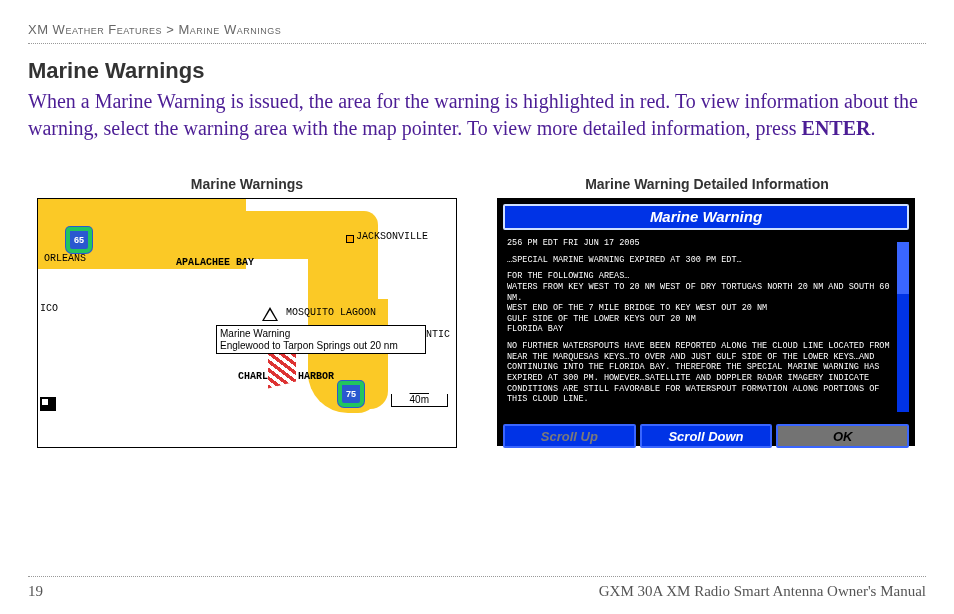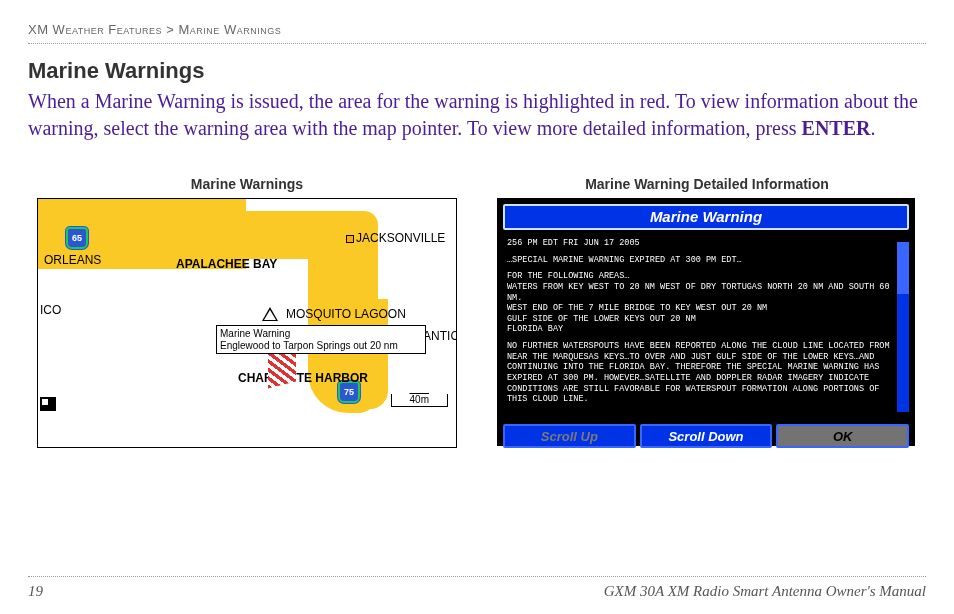--- a/index.html
+++ b/index.html
@@ -83,21 +83,21 @@
     height: 214px;
     background: #fff;
     overflow: hidden;
   }
   
   .land { position:absolute; background:#fbc926; }
   .l1 { left:0; top:0; width:208px; height:70px; }
   .l2 { left:200px; top:12px; width:140px; height:48px; border-top-right-radius:14px; }
   .l3 { left:270px; top:54px; width:70px; height:160px; border-bottom-left-radius:40px; border-bottom-right-radius:20px; }
   .l4 { left:328px; top:100px; width:22px; height:110px; border-bottom-right-radius:18px; }
-  .mlabel { position:absolute; font-family:Liberation Sans, sans-serif; font-size:12px; color:#000; font-weight:400; }
+  .mlabel { position:absolute; font-family:Liberation Mono, monospace; font-size:10px; color:#000; font-weight:400; }
   .mlabel.b { font-weight:bold; }
   .jax-dot { position:absolute; left:308px; top:36px; width:6px; height:6px; background:#fa0; border:1px solid #000; }
   .pointer-tri {
     position:absolute; left:224px; top:108px;
     width:0; height:0;
     border-left:8px solid transparent; border-right:8px solid transparent;
     border-bottom:14px solid #000;
   }
   .pointer-inner {
     position:absolute; left:226px; top:111px;
@@ -112,21 +112,21 @@
   }
   .popup {
     position:absolute; left:178px; top:126px; width:202px;
     background:#fff; border:1px solid #000;
     font-family:Arial,sans-serif; font-size:10px; padding:2px 3px;
     line-height:1.15;
   }
   .shield {
     position:absolute; width:18px; height:18px; border-radius:4px 4px 6px 6px;
     background:#2a58d0; color:#fff; font-family:Arial; font-size:9px; font-weight:bold;
-    display:flex; align-items:center; justify-content:center; border:2px solid #22c55e;
+    display:flex; align-items:center; justify-content:center; border:4px solid #22c55e;
     box-shadow:0 0 0 1px #2a58d0;
   }
   .sh1 { left:28px; top:28px; } 
   .sh2 { left:300px; top:182px; } 
   .flag { position:absolute; left:2px; bottom:2px; width:16px; height:14px; background:#000; }
   .flag::after { content:""; position:absolute; left:2px; top:2px; width:6px; height:6px; background:#fff; }
   .scale {
     position:absolute; right:8px; bottom:6px;
     font-family:Arial; font-size:10px; color:#000;
     border-left:1px solid #000; border-right:1px solid #000; border-bottom:1px solid #000;
@@ -166,21 +166,21 @@
     display:flex; align-items:center; justify-content:center;
   }
   .dbtn.dim { background:#0033e6; color:#7a7a7a; }
   .dbtn.act { background:#0033e6; color:#fff; }
   .dbtn.ok  { background:#737373; color:#000; }
 
   .footer {
     position:absolute; left:28px; right:28px; bottom:14px;
     border-top:1px dotted #999; padding-top:6px;
     display:flex; justify-content:space-between;
-    font-family:"Times New Roman",serif; font-style:italic; color:#555;
+    font-family:"Times New Roman",serif; color:#555;
     font-size:15px;
   }
 </style>
 </head>
 <body>
 
 <div class="page">
 
   <div class="breadcrumb">
     <span>XM Weather Features</span>

